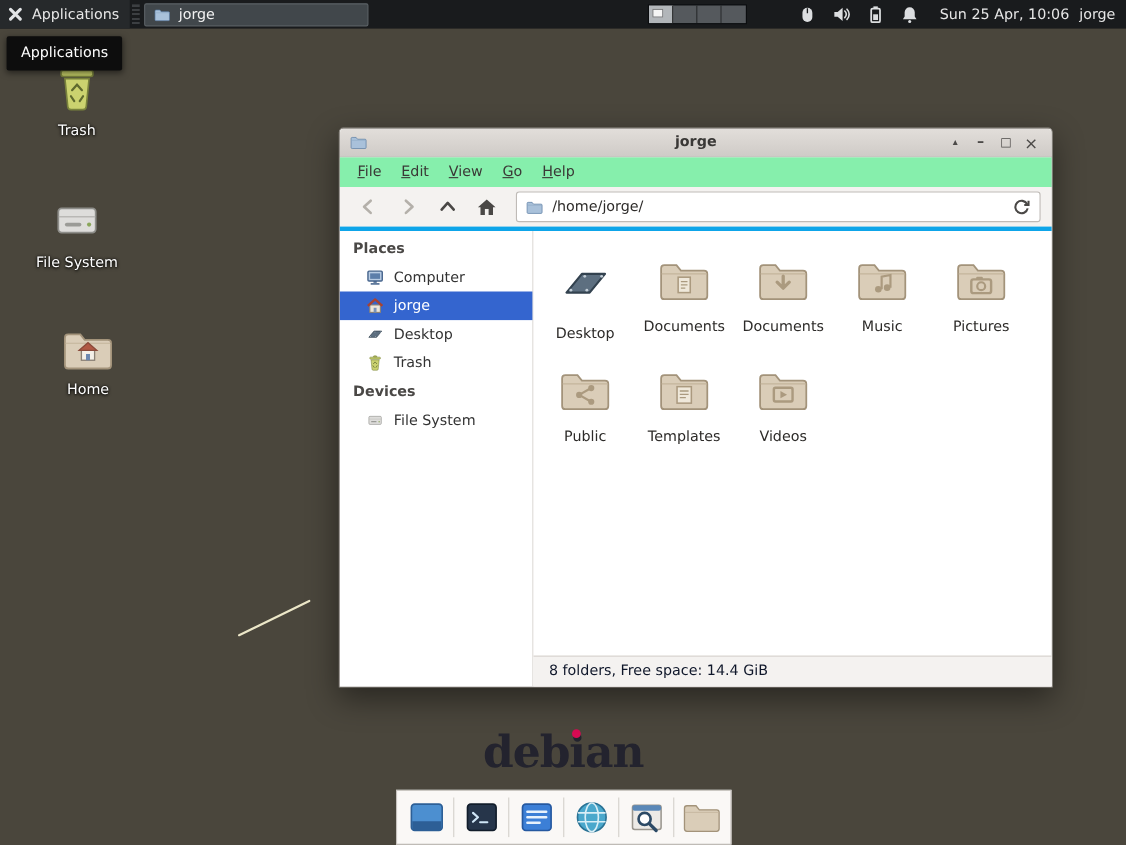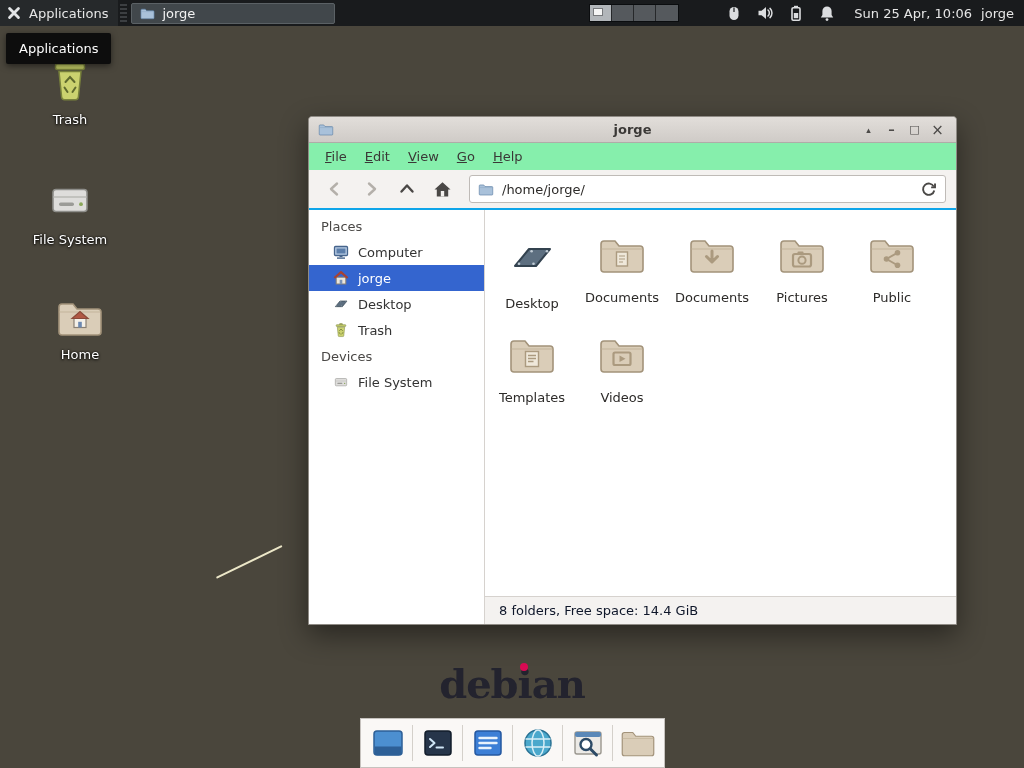--- a/index.html
+++ b/index.html
@@ -40,27 +40,27 @@
   .titlebar .tb-icon{z-index:2}
   .tb-btns{margin-left:auto;display:flex;align-items:center;gap:4px;z-index:2}
   .win-btn{width:19px;height:19px;display:flex;align-items:center;justify-content:center;color:#4c4a48;border-radius:2px}
   .win-btn.shade{font-size:9px}
   .win-btn.min{font-weight:bold}
   .win-btn.max{font-size:11px}
   .win-btn.close{font-size:15px}
   .menubar{height:27px;background:#86efac;display:flex;align-items:center;padding:0 7px}
   .menu-item{display:inline-block;padding:4px 9px;color:#3a3836}
   .menu-item::first-letter{text-decoration:underline}
-  .toolbar{height:40px;background:#f4f2f0;border-bottom:2px solid #0ea5e9;display:flex;align-items:center;padding:0 10px}
+  .toolbar{height:40px;background:#f4f2f0;border-bottom:4px solid #0ea5e9;display:flex;align-items:center;padding:0 10px}
   .nav-btn{width:31px;height:29px;display:flex;align-items:center;justify-content:center;border-radius:3px;margin-right:5px}
   .pathbar{flex:1;height:28px;background:#fff;border:1px solid #bfbbb7;border-radius:3px;display:flex;align-items:center;padding:0 8px;gap:8px;margin-left:6px}
   .pathbar input{flex:1;border:none;outline:none;background:transparent;font:13px "DejaVu Sans","Liberation Sans",sans-serif;color:#2d2b29}
   .win-body{flex:1;display:flex;min-height:0}
   .sidebar{width:176px;background:#fff;border-right:1px solid #d6d2ce;padding-top:3px}
-  .side-header{height:26px;display:flex;align-items:center;font-weight:normal;color:#4a4846;padding-left:12px}
+  .side-header{height:26px;display:flex;align-items:center;font-weight:bold;color:#4a4846;padding-left:12px}
   .side-item{height:26px;display:flex;align-items:center;gap:9px;padding-left:24px;color:#333}
   .side-item.selected{background:#3465cf;color:#fff}
   .main{flex:1;display:flex;flex-direction:column;background:#fff;min-width:0}
   .files{flex:1;display:flex;flex-wrap:wrap;align-content:flex-start;padding:10px 0 0 2px;overflow:hidden}
   .file-item{width:90px;height:100px;display:flex;flex-direction:column;align-items:center;padding-top:14px}
   .file-item .fl{margin-top:14px;font-size:13px;color:#2d2b29;white-space:nowrap}
   .statusbar{height:28px;background:#f4f2f0;border-top:1px solid #d6d2ce;display:flex;align-items:center;padding:0 14px;color:#0f172a}
 
   
   #debian{position:absolute;left:0;right:0;top:660px;text-align:center;font-family:"DejaVu Serif","Liberation Serif",serif;font-weight:bold;font-size:40px;color:#23232e;letter-spacing:-1px}
@@ -294,20 +294,29 @@
         <div class="file-item">
           <svg width="48" height="42" viewBox="0 0 48 40">
             <use href="#sym-folder-tan"></use>
             <path d="M24 16 v9.5 M18.5 21.5 L24 27 L29.5 21.5" fill="none" stroke="#ab9a7f" stroke-width="3" stroke-linecap="round" stroke-linejoin="round"></path>
           </svg>
           <span class="fl">Documents</span>
         </div>
         <div class="file-item">
           <svg width="48" height="42" viewBox="0 0 48 40">
             <use href="#sym-folder-tan"></use>
+            <circle cx="20.5" cy="28" r="3" fill="#ab9a7f"></circle>
+            <circle cx="28.5" cy="26.5" r="3" fill="#ab9a7f"></circle>
+            <path d="M23.5 28 V16.5 l8 -1.5 V26.5" fill="none" stroke="#ab9a7f" stroke-width="2"></path>
+          </svg>
+          <span class="fl">Music</span>
+        </div>
+        <div class="file-item">
+          <svg width="48" height="42" viewBox="0 0 48 40">
+            <use href="#sym-folder-tan"></use>
             <rect x="15" y="19" width="18" height="12.5" rx="2" fill="none" stroke="#ab9a7f" stroke-width="2.2"></rect>
             <circle cx="24" cy="25.2" r="3.6" fill="none" stroke="#ab9a7f" stroke-width="2"></circle>
             <rect x="19.5" y="16.5" width="6" height="3" rx="1" fill="#ab9a7f"></rect>
           </svg>
           <span class="fl">Pictures</span>
         </div>
         <div class="file-item">
           <svg width="48" height="42" viewBox="0 0 48 40">
             <use href="#sym-folder-tan"></use>
             <path d="M18.5 24 L29 18 M18.5 24 L29 30" stroke="#ab9a7f" stroke-width="2"></path>

